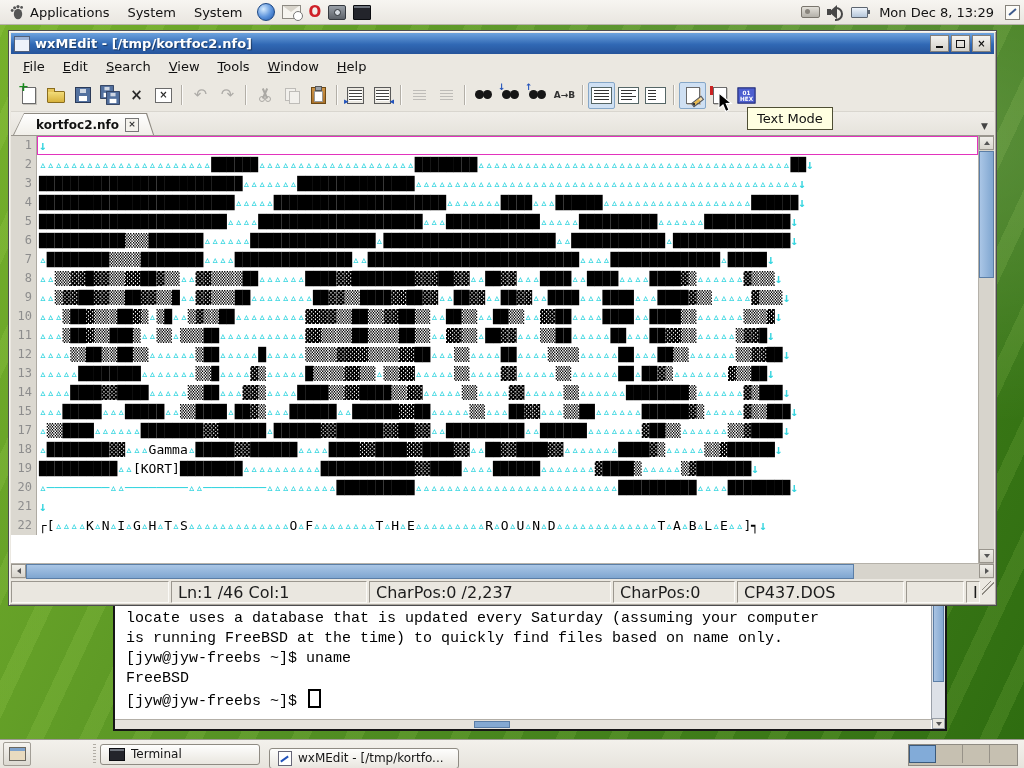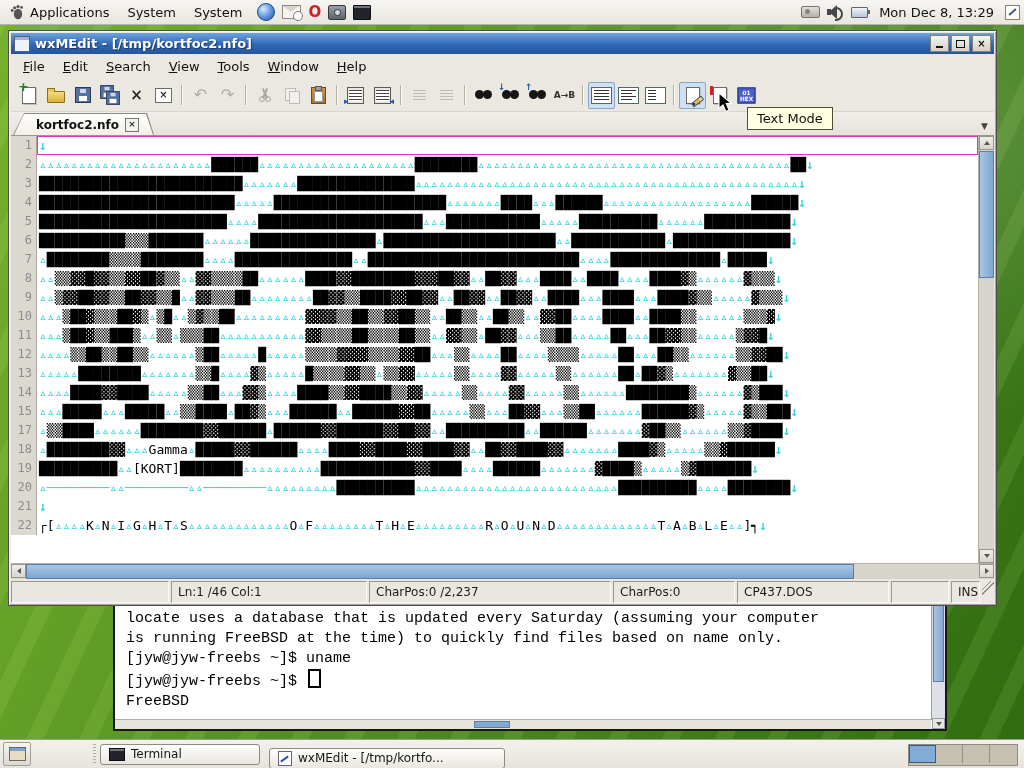--- a/index.html
+++ b/index.html
@@ -155,21 +155,21 @@
   #vthumb{position:absolute;left:0;top:15px;width:15px;height:127px;box-sizing:border-box;
     background:linear-gradient(90deg,#aac6e6,#7fa6d0);border:1px solid #5b7ea6;}
   #hscroll{height:15px;background:#d7d4cc;border-top:1px solid #b5b1a9;position:relative;}
   #hthumb{position:absolute;left:15px;top:0;width:828px;height:15px;box-sizing:border-box;
     background:linear-gradient(#aac6e6,#7fa6d0);border:1px solid #5b7ea6;}
   #hbtn-l{left:0;top:0;} #hbtn-r{left:auto;right:0;top:0;}
 
   
   #statusbar{height:22px;display:flex;gap:2px;padding-top:2px;}
   .scell{box-sizing:border-box;border:1px solid;border-color:#9b978f #fbfaf7 #fbfaf7 #9b978f;
-    background:#eae7e0;font-size:12px;color:#1c1c1c;display:flex;align-items:center;
+    background:#eae7e0;font-size:16px;color:#1c1c1c;display:flex;align-items:center;
     padding:0 6px;white-space:nowrap;overflow:hidden;}
   #grip{width:12px;background:
     linear-gradient(135deg,transparent 0 6px,#8e8a82 6px 7px,transparent 7px 9px,#8e8a82 9px 10px,transparent 10px);}
 
   
   #tooltip{position:absolute;left:747px;top:107px;background:var(--tooltipbg);
     border:1px solid #4e4e34;padding:3px 9px;font-size:13px;color:#111;z-index:50;}
   #cursor{position:absolute;left:717px;top:92px;z-index:60;pointer-events:none;}
 
   
@@ -205,21 +205,21 @@
   .ws{width:27px;height:18px;border-right:1px solid #979288;box-sizing:border-box;}
   .ws:last-child{border-right:none;}
   .ws.active{background:#82abd8;border:1px solid #3b5a7c;box-sizing:border-box;}
 </style>
 </head>
 <body>
 
 <div id="stage">
 
   <div id="terminal-window">
-    <div id="term-lines"><div>locate uses a database that is updated every Saturday (assuming your computer</div><div>is running FreeBSD at the time) to quickly find files based on name only.</div><div>[jyw@jyw-freebs ~]$ uname</div><div>[jyw@jyw-freebs ~]$ <span class="tcur"></span></div><div>FreeBSD</div></div>
+    <div id="term-lines"><div>locate uses a database that is updated every Saturday (assuming your computer</div><div>is running FreeBSD at the time) to quickly find files based on name only.</div><div>[jyw@jyw-freebs ~]$ uname</div><div>FreeBSD</div><div>[jyw@jyw-freebs ~]$ <span class="tcur"></span></div></div>
     <div id="term-vscroll">
       <div id="term-vthumb"></div>
     </div>
     <div id="term-vbtn">
         <span class="tri-d"></span>
       </div>
     <div id="term-hscroll">
       <div id="term-hthumb"></div>
     </div>
   </div>
@@ -478,21 +478,21 @@
       <div id="hthumb"></div>
       <div class="sbtn" id="hbtn-r">
           <span class="tri-r"></span>
         </div>
     </div>
     <div id="statusbar">
         <div class="scell" style="width: 158px;"></div>
         <div class="scell" style="width: 196px;">Ln:1 /46 Col:1</div>
         <div class="scell" style="width: 242px;">CharPos:0 /2,237</div>
         <div class="scell" style="width: 122px;">CharPos:0</div>
-        <div class="scell" style="width: 152px;">CP437.DOS</div>
+        <div class="scell" style="width: 167px;">CP437.DOS</div>
         <div class="scell" style="width: 58px;"></div>
         <div class="scell" style="flex: 1 1 0%;">INS</div>
         <div id="grip"></div>
       </div>
   </div>
 
   <div id="tooltip">Text Mode</div>
 
   <div id="cursor">
     <svg width="18" height="21" viewBox="0 0 18 21">
@@ -540,21 +540,21 @@
   <div id="taskbar">
     <div id="show-desktop">
       <span class="sd-ico"></span>
     </div>
     <div class="tb-handle"></div>
     <div id="taskbtns" style="display:flex;align-items:center;">
         <div class="taskbtn" style="width: 160px;">
           <span class="tb-term"></span>
           <span class="lbl">Terminal</span>
         </div>
-        <div class="taskbtn" style="width: 236px; margin-top: 8px;">
+        <div class="taskbtn" style="width: 190px; margin-top: 8px;">
           <span class="tb-wxm"></span>
           <span class="lbl">wxMEdit - [/tmp/kortfo...</span>
         </div>
       </div>
     <div id="workspaces">
         <div class="ws active"></div>
         <div class="ws"></div>
         <div class="ws"></div>
         <div class="ws"></div>
       </div>

